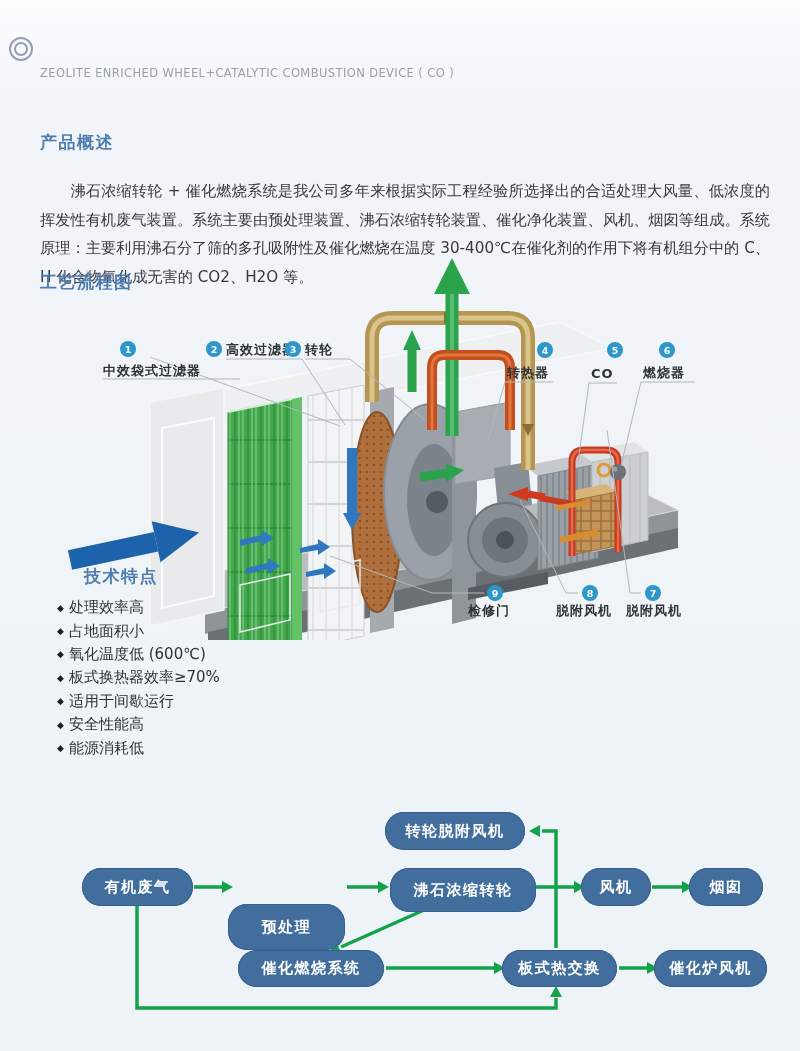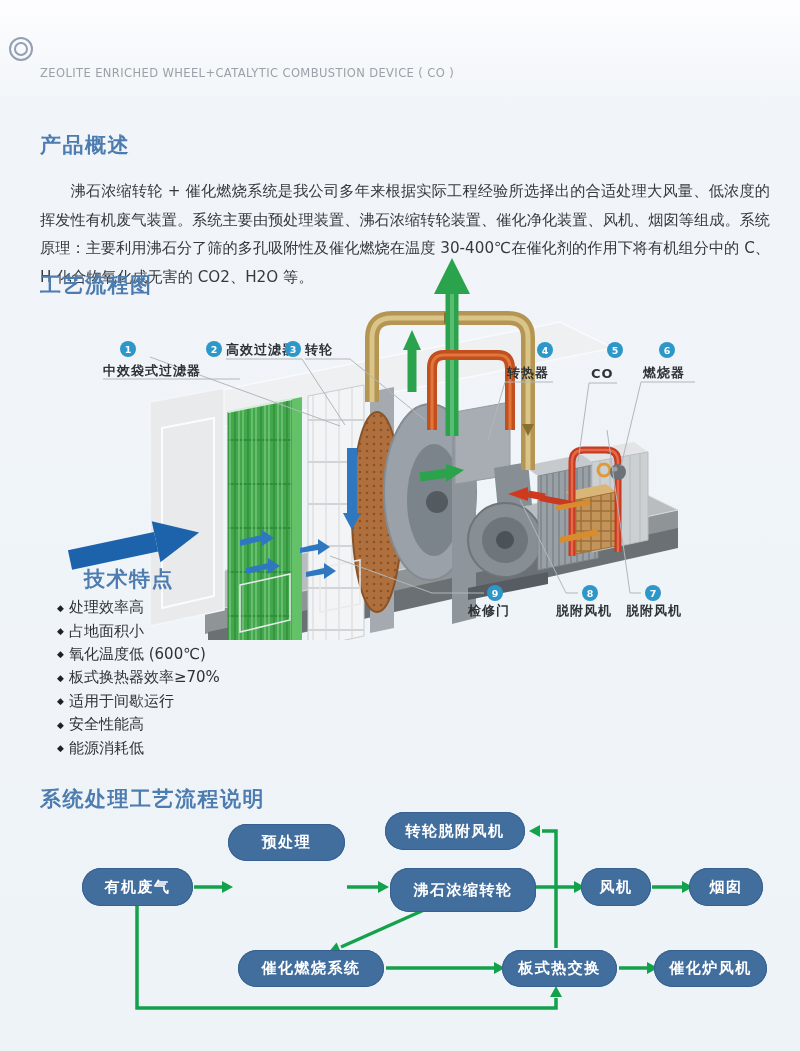--- a/index.html
+++ b/index.html
@@ -3,21 +3,21 @@
 <meta charset="utf-8">
 <style>
   html,body{margin:0;padding:0;}
   .page{position:relative;width:800px;height:1051px;overflow:hidden;
         background:linear-gradient(180deg,#fdfdfe 0%,#f1f5f9 10%,#eef3f7 100%);
         font-family:"DejaVu Sans","Liberation Sans",sans-serif;}
   .ring-icon{position:absolute;left:9px;top:37px;width:20px;height:20px;border:2px solid #93a0b3;border-radius:50%;}
   .ring-icon::after{content:"";position:absolute;inset:3px;border:2px solid #93a0b3;border-radius:50%;}
   .main-title{position:absolute;left:38px;top:28px;font-size:27px;font-weight:bold;color:#4a73a3;letter-spacing:1px;}
   .subtitle{position:absolute;left:40px;top:66px;font-size:11.5px;color:#9aa1a8;letter-spacing:.4px;}
-  .sec-h{position:absolute;left:40px;font-size:21px;font-weight:bold;color:#4d7cb0;letter-spacing:1.5px;}
+  .sec-h{position:absolute;left:40px;font-size:17px;font-weight:bold;color:#4d7cb0;letter-spacing:1.5px;}
   #h-overview{top:131px;}
   #h-diagram{top:271px;}
   #h-features{top:565px;margin-left:44px;}
   #h-flow{top:785px;}
   .para{position:absolute;left:40px;top:165px;width:730px;font-size:15.2px;line-height:28.5px;
         color:#35393e;text-align:justify;text-indent:2em;margin-top:12px;}
   .features{position:absolute;left:57px;top:596px;width:280px;}
   .feat{height:23.4px;display:flex;align-items:center;font-size:15px;color:#2e3236;}
   .feat .mk{font-size:9px;margin-right:5px;color:#1d2124;}
   .diagram-svg{position:absolute;left:0;top:250px;width:800px;height:390px;}
@@ -268,21 +268,20 @@
     <div class="feat">
         <span class="mk">◆</span>
         <span>安全性能高</span>
       </div>
     <div class="feat">
         <span class="mk">◆</span>
         <span>能源消耗低</span>
       </div>
   </div>
 
-  <div class="sec-h" id="h-flow">系统处理工艺流程说明</div>
 
   <svg class="flow-svg" viewBox="0 800 800 251">
     <g class="grn">
       <path d="M556 948 L556 831 L542 831"></path>
       <path d="M137 906 L137 1008 L556 1008 L556 998"></path>
       <line x1="194" y1="887" x2="222" y2="887"></line>
       <line x1="347" y1="887" x2="378" y2="887"></line>
       <line x1="532" y1="887" x2="574" y2="887"></line>
       <line x1="652" y1="887" x2="682" y2="887"></line>
       <line x1="386" y1="968" x2="494" y2="968"></line>
@@ -297,21 +296,21 @@
       <polygon points="0,-6 0,6 11,0" transform="translate(494,968)"></polygon>
       <polygon points="0,-6 0,6 11,0" transform="translate(647,968)"></polygon>
       <polygon points="0,-6 0,6 11,0" transform="translate(540,831) rotate(180)"></polygon>
       <polygon points="0,-6 0,6 11,0" transform="translate(556,997) rotate(-90)"></polygon>
       <polygon points="0,-6 0,6 12,0" transform="translate(339,948) rotate(156)"></polygon>
     </g>
   </svg>
 
   <div class="fnode" style="left:385px;top:812px;width:140px;height:38px;">转轮脱附风机</div>
   <div class="fnode" style="left:82px;top:868px;width:111px;height:38px;">有机废气</div>
-  <div class="fnode" style="left:228px;top:824px;width:117px;height:37px;">预处理</div>
+  <div class="fnode" style="left:228px;top:904px;width:117px;height:46px;">预处理</div>
   <div class="fnode" style="left:390px;top:868px;width:146px;height:44px;">沸石浓缩转轮</div>
   <div class="fnode" style="left:581px;top:868px;width:70px;height:38px;">风机</div>
   <div class="fnode" style="left:689px;top:868px;width:74px;height:38px;">烟囱</div>
   <div class="fnode" style="left:238px;top:950px;width:146px;height:37px;">催化燃烧系统</div>
   <div class="fnode" style="left:502px;top:950px;width:115px;height:37px;">板式热交换</div>
   <div class="fnode" style="left:654px;top:950px;width:113px;height:37px;text-align:right;">催化炉风机</div>
 
 </div>
 
 </body></html>

